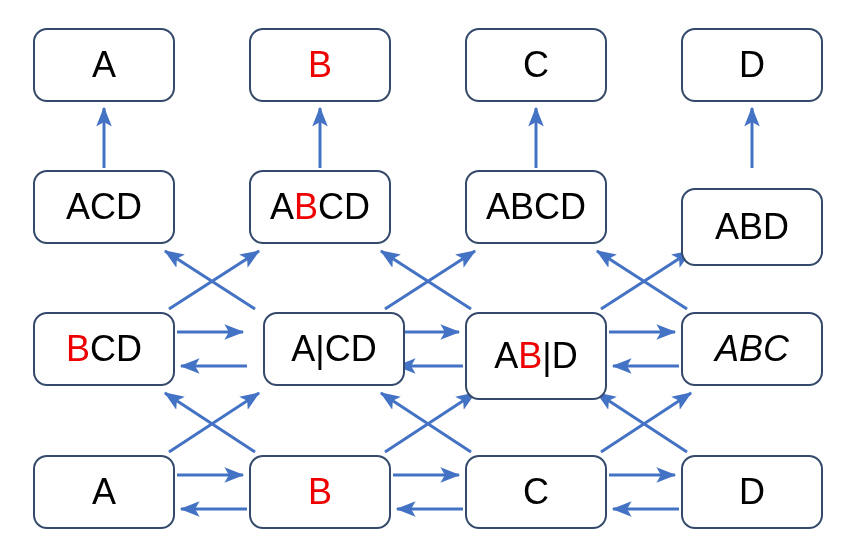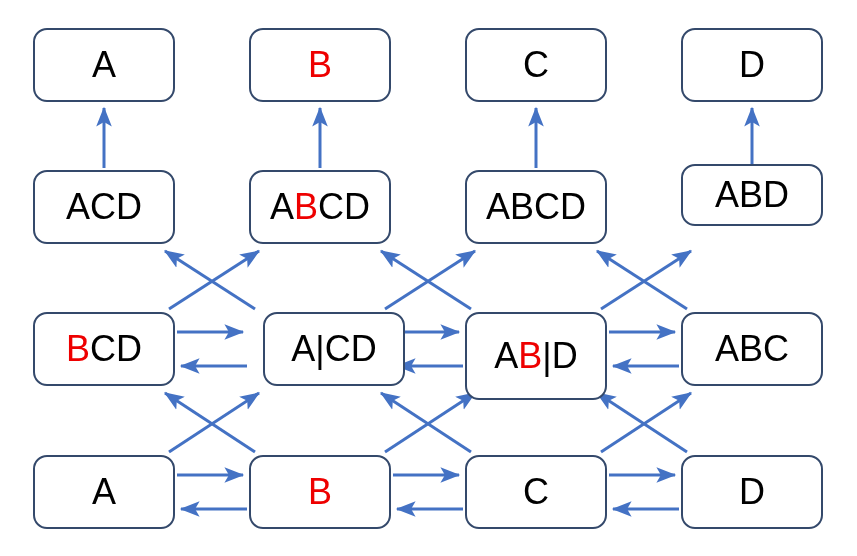--- a/index.html
+++ b/index.html
@@ -112,33 +112,33 @@
       </div>
       <div class="node" style="left: 33px; top: 170px; width: 142px; height: 74px; align-items: center;">
         <span class="lbl"><span>ACD</span></span>
       </div>
       <div class="node" style="left: 249px; top: 170px; width: 142px; height: 74px;">
         <span class="lbl"><span>A</span><span class="red">B</span><span>CD</span></span>
       </div>
       <div class="node" style="left: 465px; top: 170px; width: 142px; height: 74px;">
         <span class="lbl"><span>ABCD</span></span>
       </div>
-      <div class="node" style="left: 681px; top: 164px; width: 142px; height: 62px;">
+      <div class="node" style="left: 681px; top: 188px; width: 142px; height: 78px;">
         <span class="lbl"><span>ABD</span></span>
       </div>
       <div class="node" style="left: 33px; top: 312px; width: 142px; height: 74px;">
         <span class="lbl"><span class="red">B</span><span>CD</span></span>
       </div>
       <div class="node" style="left: 249px; top: 312px; width: 142px; height: 74px; margin-left: 14px;">
         <span class="lbl"><span>A</span><span class="bar">|</span><span>CD</span></span>
       </div>
       <div class="node" style="left: 465px; top: 312px; width: 142px; height: 88px;">
         <span class="lbl"><span>A</span><span class="red">B</span><span class="bar">|</span><span>D</span></span>
       </div>
-      <div class="node" style="left: 681px; top: 312px; width: 142px; height: 74px;">
+      <div class="node" style="left: 681px; top: 312px; width: 142px; height: 74px; font-style: italic;">
         <span class="lbl"><span>ABC</span></span>
       </div>
       <div class="node" style="left: 33px; top: 455px; width: 142px; height: 74px;">
         <span class="lbl"><span>A</span></span>
       </div>
       <div class="node" style="left: 249px; top: 455px; width: 142px; height: 74px;">
         <span class="lbl"><span class="red">B</span></span>
       </div>
       <div class="node" style="left: 465px; top: 455px; width: 142px; height: 74px;">
         <span class="lbl"><span>C</span></span>

